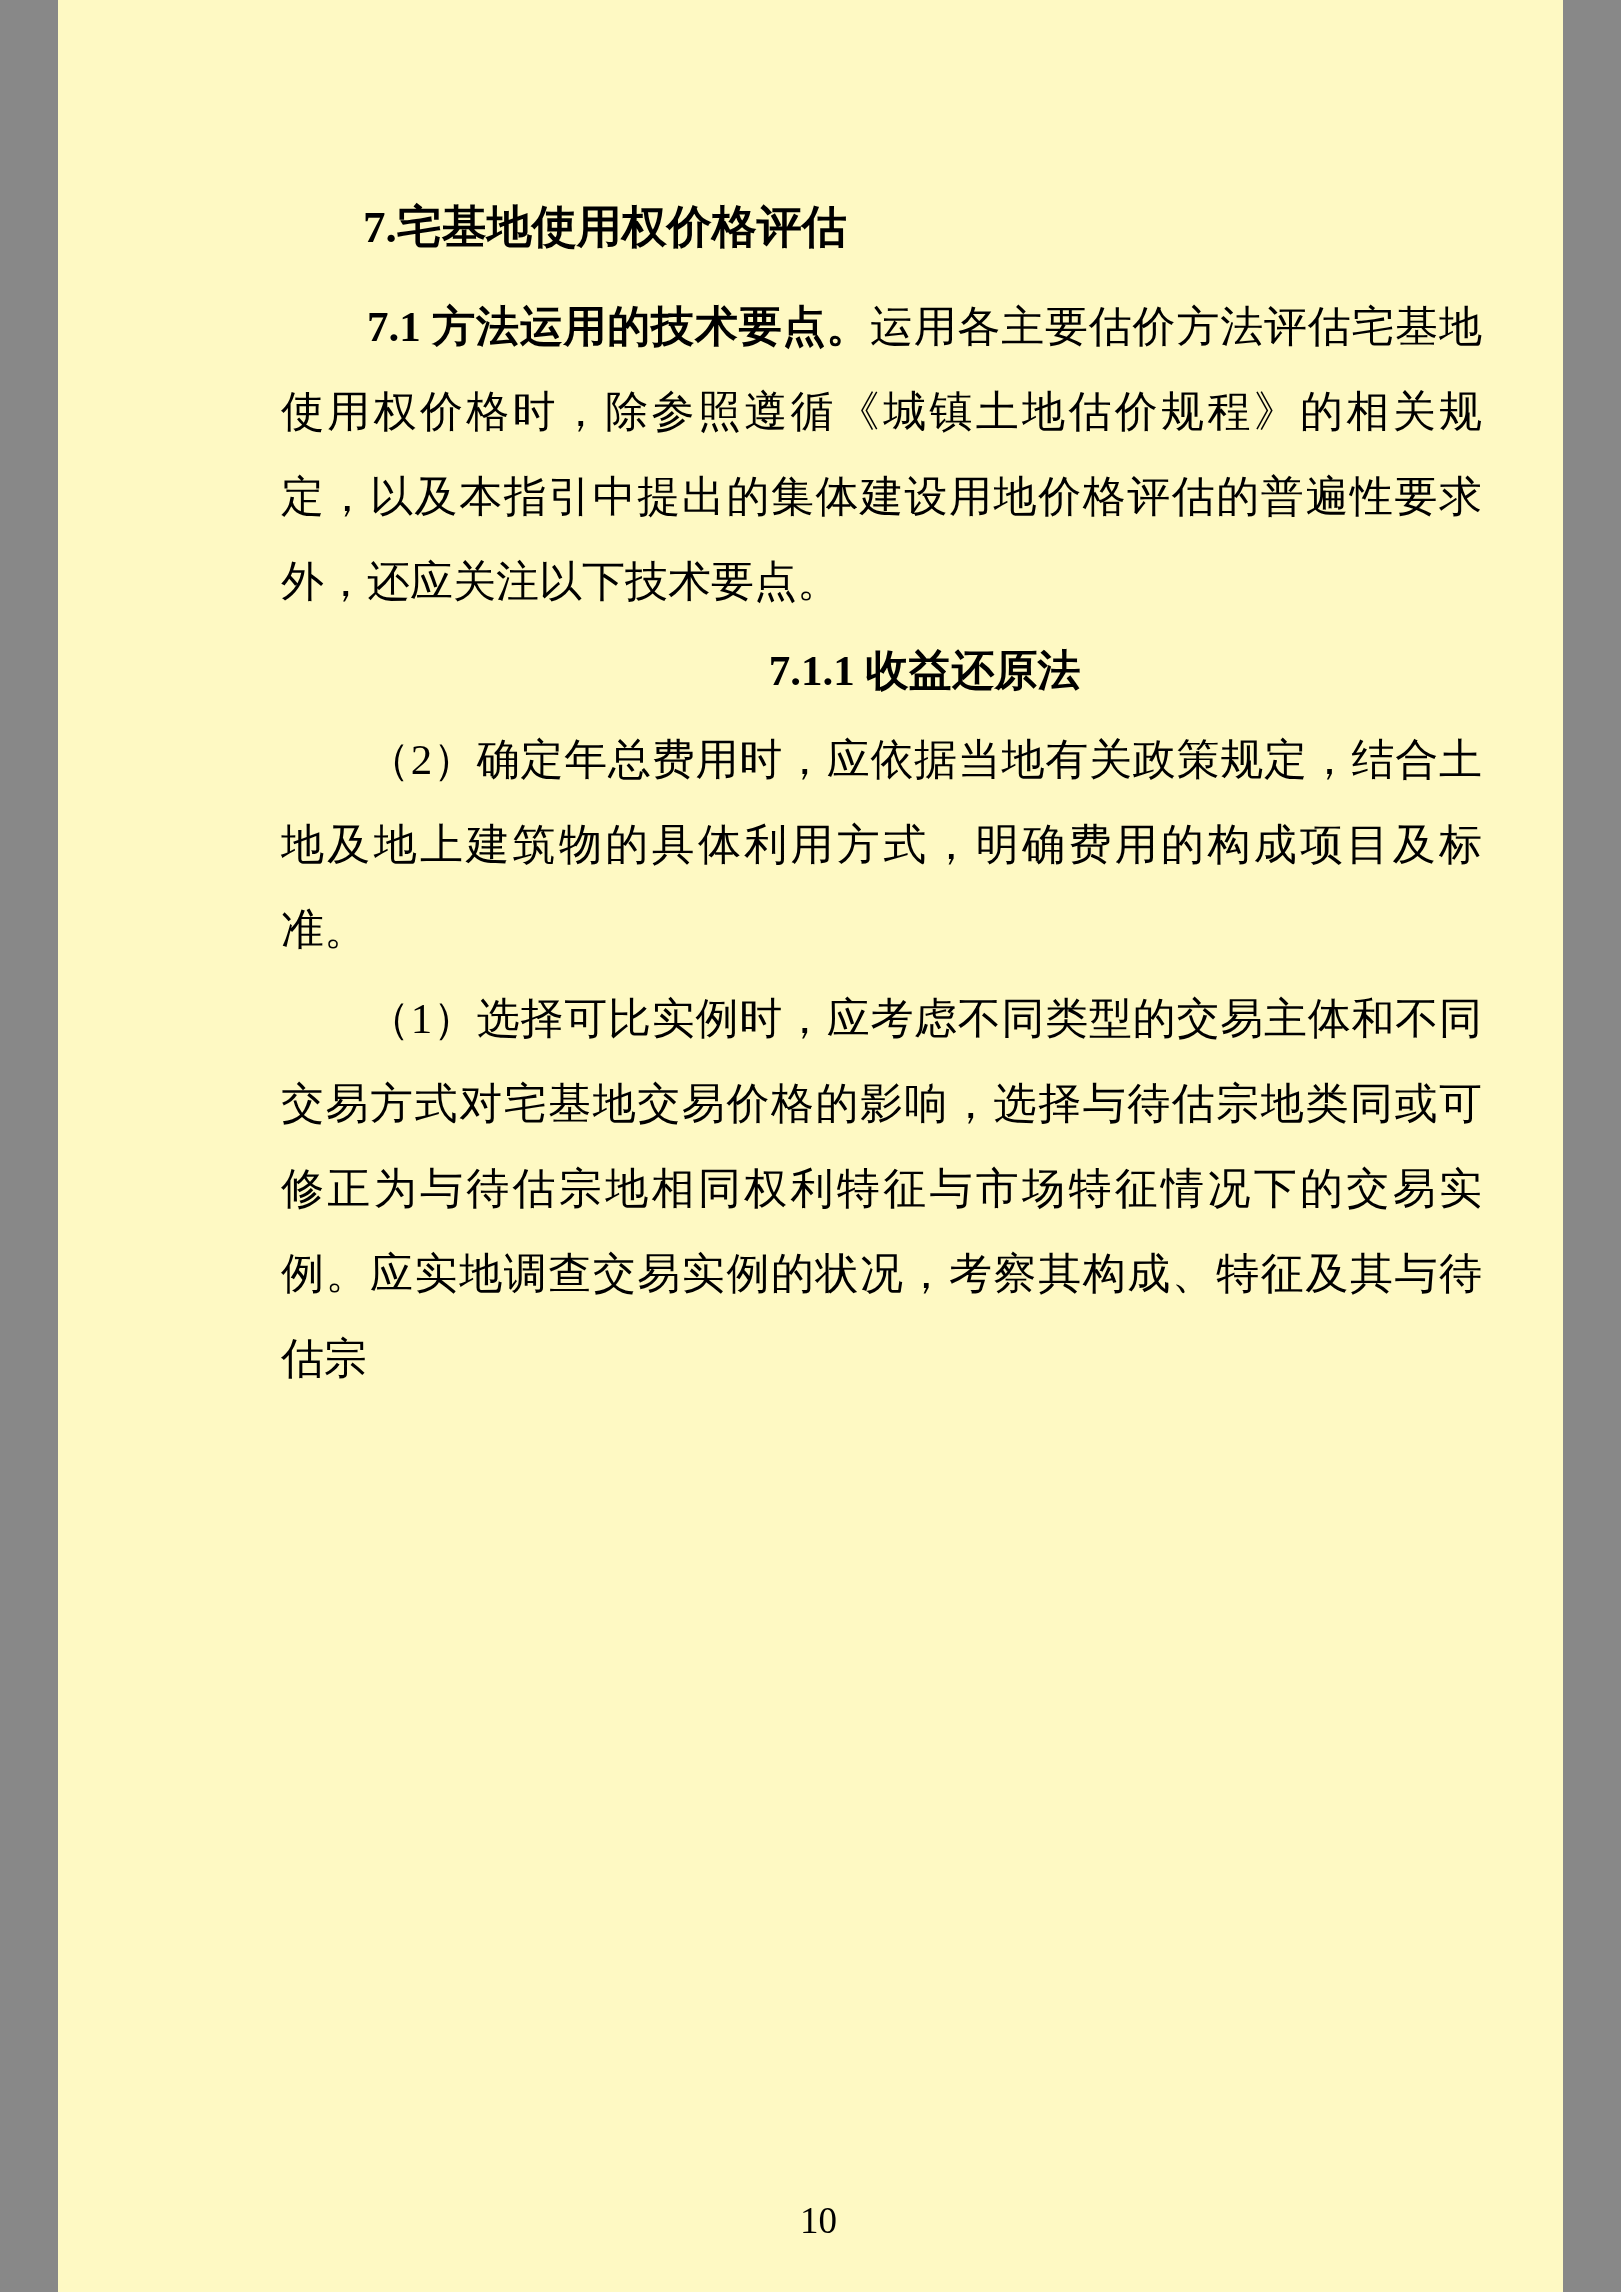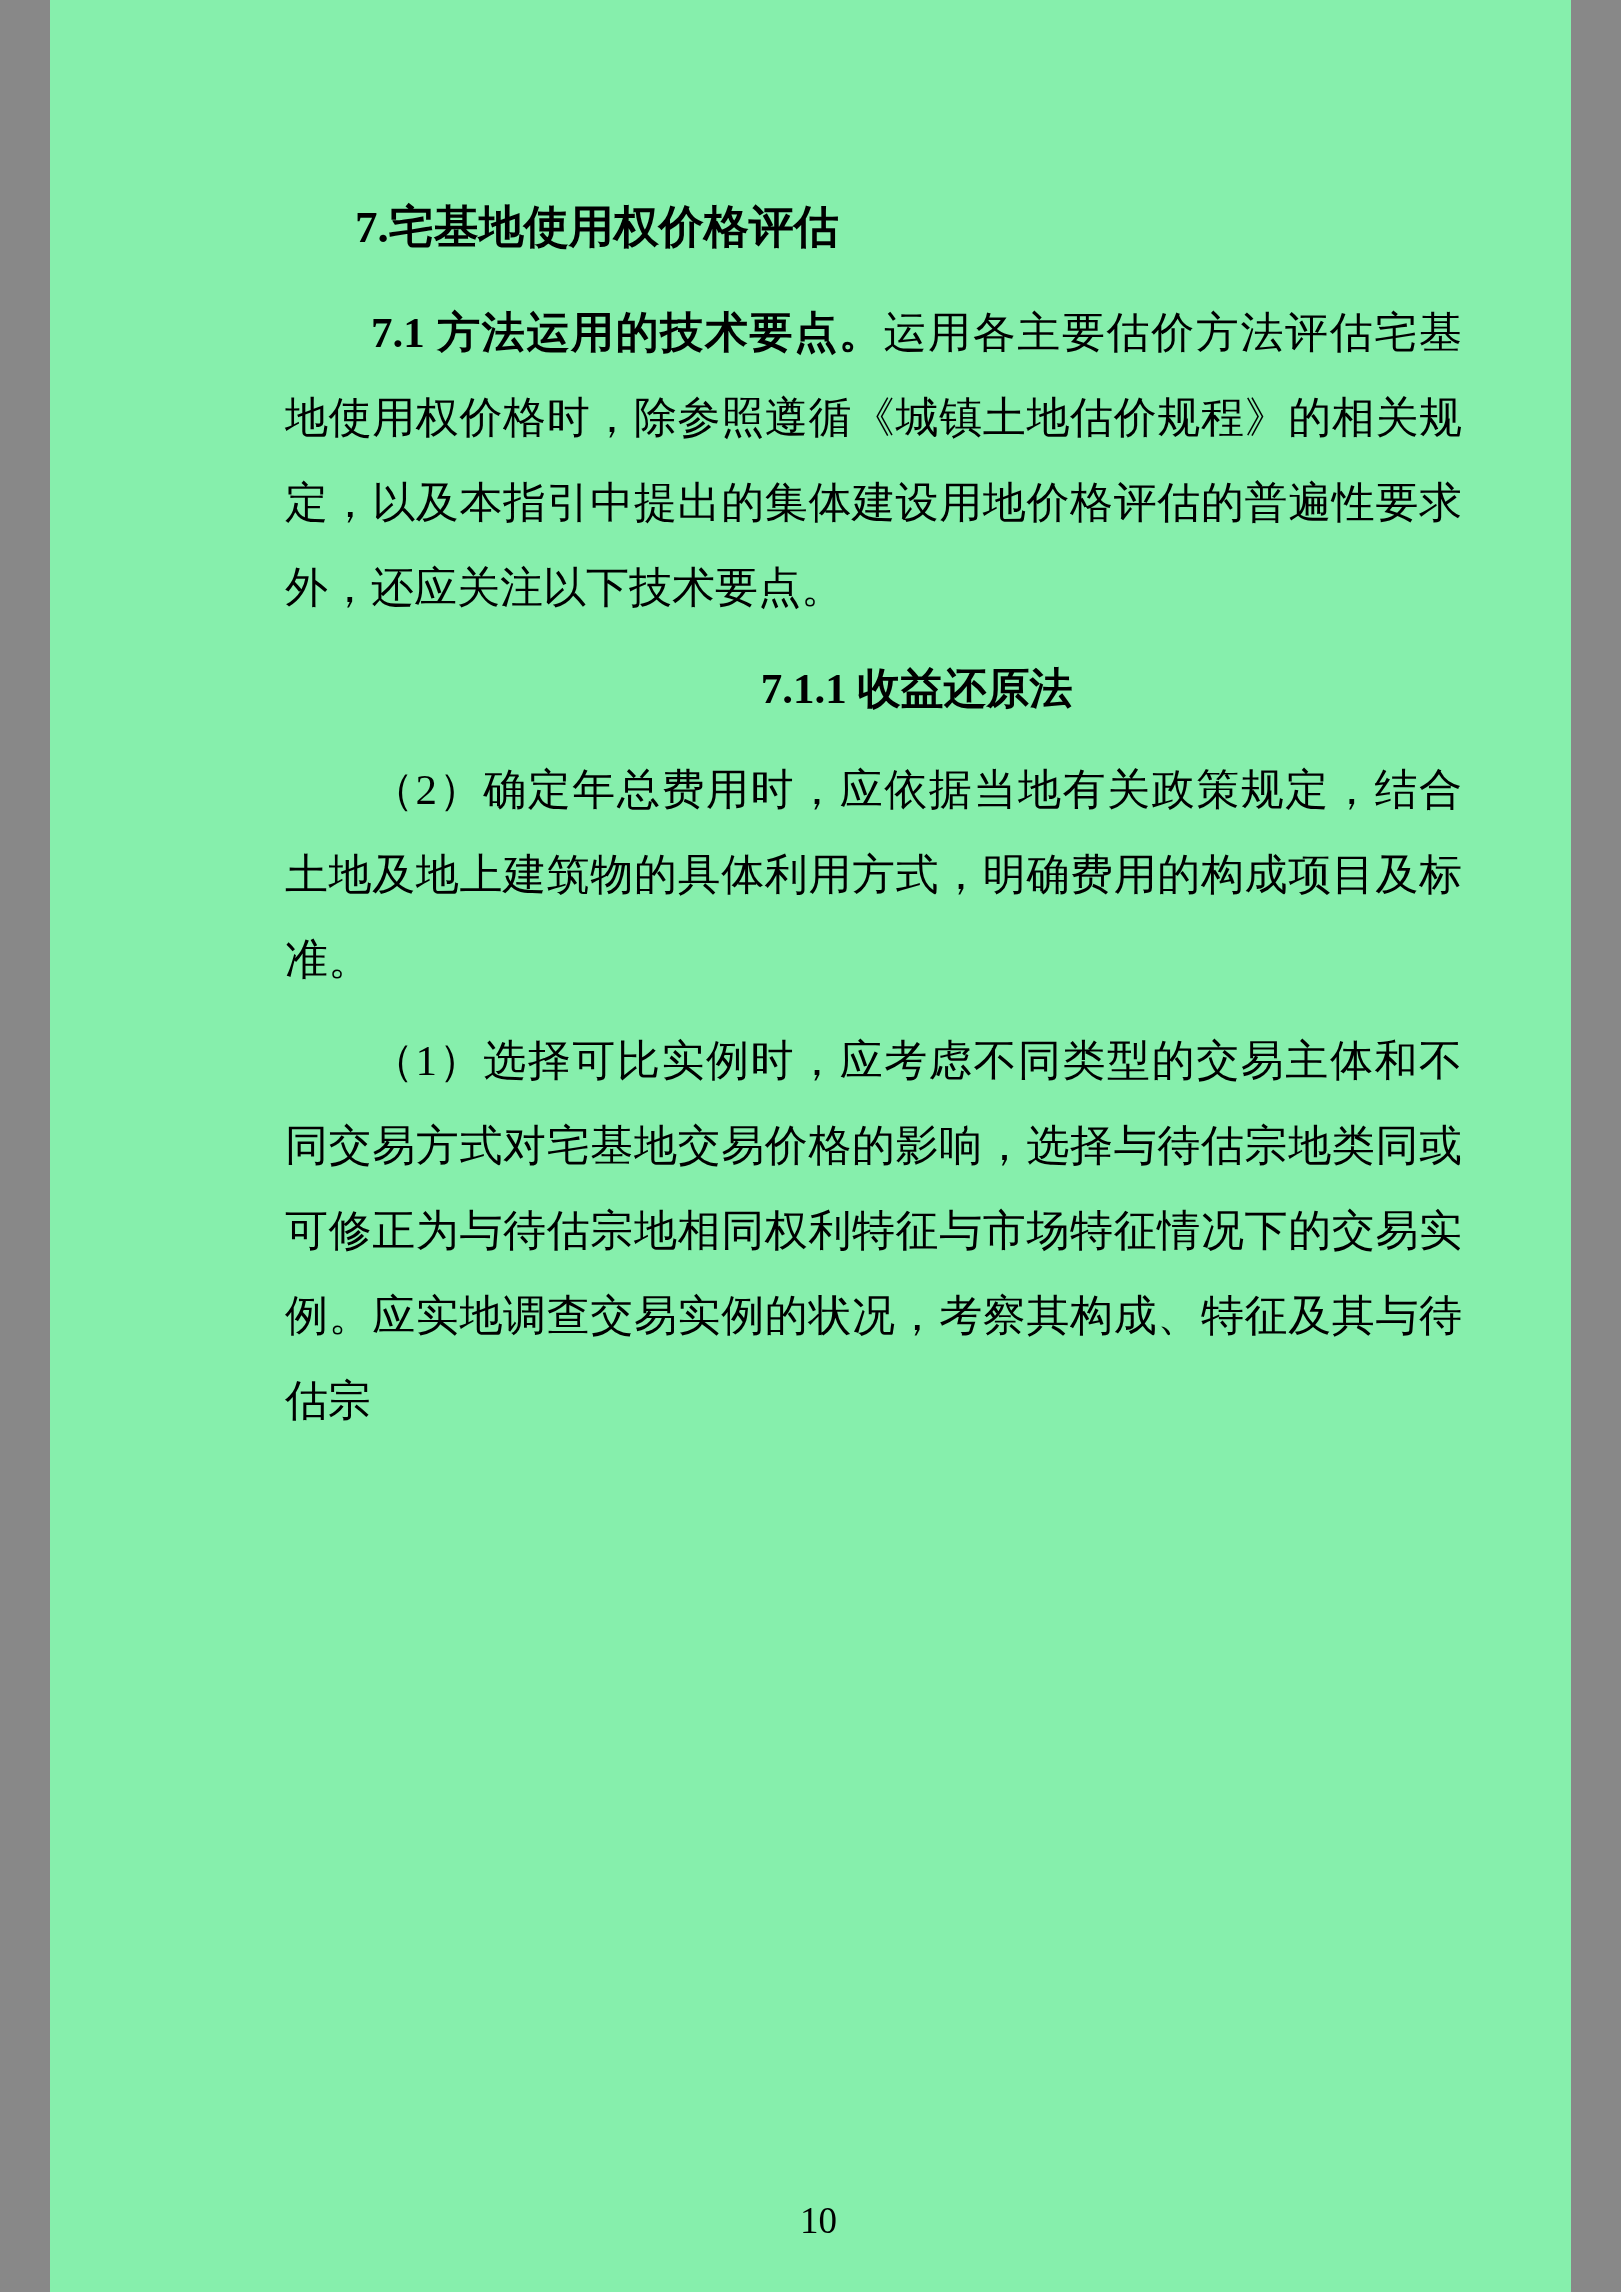--- a/index.html
+++ b/index.html
@@ -5,25 +5,24 @@
   html, body {
     margin: 0;
     padding: 0;
     background: #888;
   }
   .page {
     position: relative;
     width: 1505px;
     height: 2293px;
     margin: 0 auto;
-    background: #86efac;
+    background: #fef9c3;
     color: #000000;
     font-family: "Liberation Serif", "DejaVu Serif", serif;
     overflow: hidden;
-    padding-left: 16px;
   }
   .content {
     position: absolute;
     left: 219px;
     top: 180px;
     width: 1209px;
     font-size: 43px;
     line-height: 85px;
     text-align: justify;
   }
@@ -37,21 +36,21 @@
   }
   .content h2 {
     margin: 0;
     font-size: 43px;
     font-weight: 700;
     line-height: 85px;
     text-indent: 86px;
     text-align: center;
   }
   .content p {
-    margin: 16px;
+    margin: 4px;
     text-indent: 86px;
     text-align: justify;
   }
   .content p .lead {
     font-weight: 700;
   }
   .footer {
     position: absolute;
     left: 8px;
     bottom: 51px;

